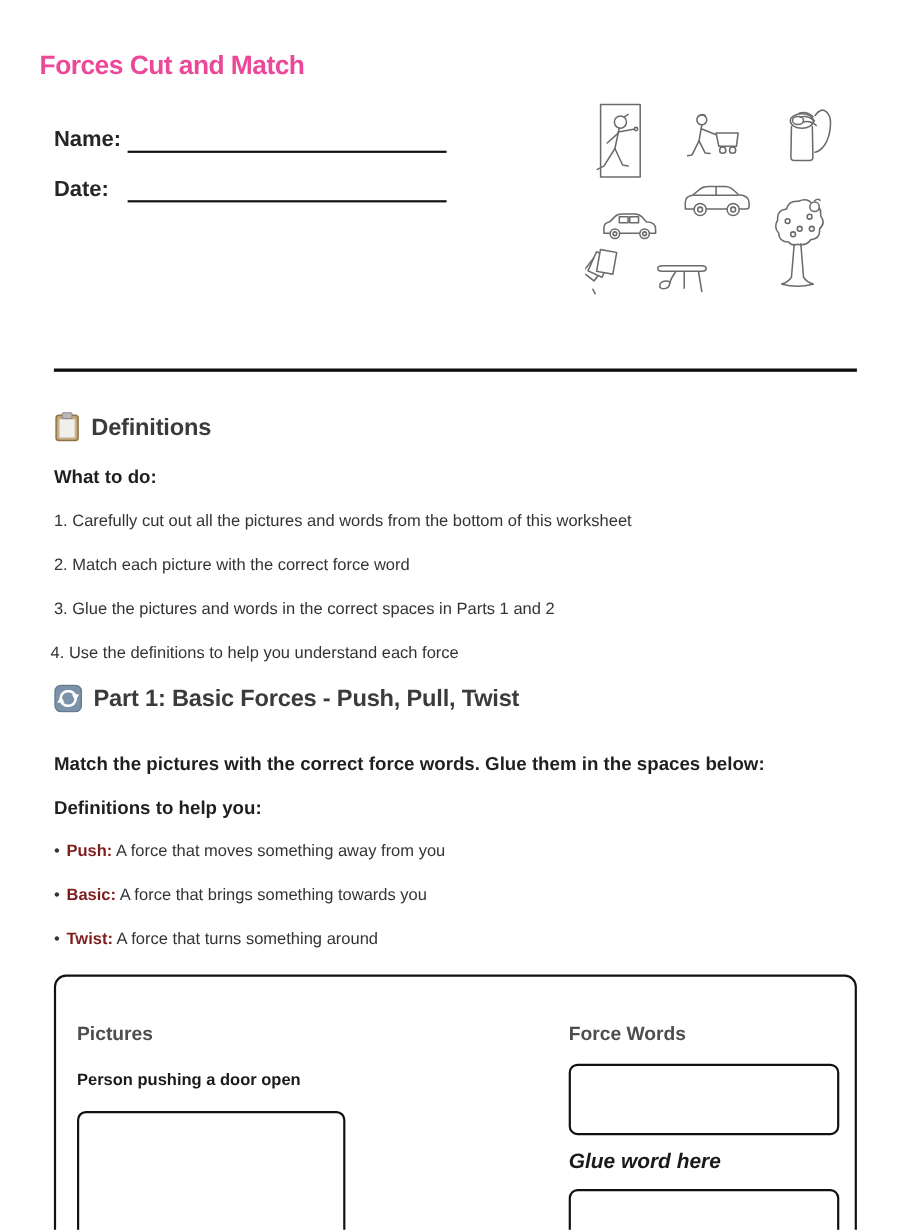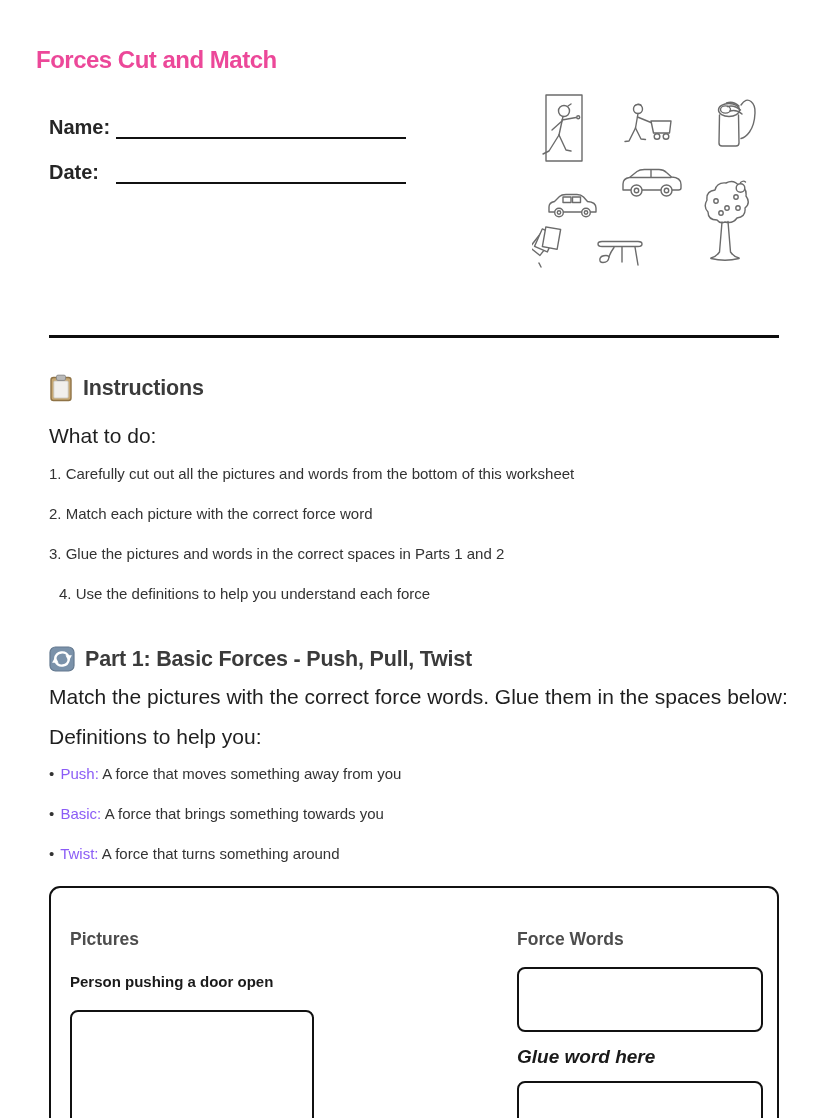--- a/index.html
+++ b/index.html
@@ -24,37 +24,37 @@
   
   .cluster{left:528px;top:85px;width:236px;height:192px;}
   .doodle{position:absolute;}
   .doodle *{fill:none;stroke:#6b6b6b;stroke-width:1.4;stroke-linecap:round;stroke-linejoin:round;}
   .doodle .wf{fill:#ffffff;}
   
   .divider{left:49px;top:335px;width:730px;height:3px;background:#0d0d0d;}
   
   .section-head{display:flex;align-items:center;gap:10px;}
   .instructions-head{left:49px;top:374px;}
-  .part1-head{left:49px;top:646px;}
+  .part1-head{left:49px;top:622px;}
   .section-head .head-text{font-size:21.5px;font-weight:700;color:#3b3b3b;letter-spacing:-0.2px;}
   
-  .bold-line{font-size:21px;font-weight:400;color:#1f1f1f;}
+  .bold-line{font-size:17px;font-weight:700;color:#1f1f1f;}
   .body-line{font-size:15px;color:#333333;}
   .what-to-do{left:49px;top:424px;}
   .step-1{left:49px;top:465px;}
   .step-2{left:49px;top:505px;}
   .step-3{left:49px;top:545px;}
-  .step-4{left:59px;top:585px;text-align:right;}
+  .step-4{left:46px;top:585px;text-align:right;}
   .match-line{left:49px;top:685px;}
   .defs-label{left:49px;top:725px;}
   .def-1{left:49px;top:765px;}
   .def-2{left:49px;top:805px;}
   .def-3{left:49px;top:845px;}
   .def-item .bullet{color:#333;margin-right:2px;}
-  .def-item .def-term{font-weight:400;color:#8b5cf6;margin-top:18px;}
+  .def-item .def-term{font-weight:700;color:#7f1d1d;margin-top:18px;}
   
   .match-box{
     left:49px;top:886px;width:726px;height:330px;
     border:2px solid #111111;border-radius:11px;background:#ffffff;
   }
   .col-head{font-size:17.5px;font-weight:700;color:#4d4d4d;}
   .pictures-head{left:70px;top:929px;}
   .forcewords-head{left:517px;top:929px;}
   .pic-caption{left:70px;top:973px;font-size:15px;font-weight:700;color:#1a1a1a;}
   .glue-box{border:2px solid #111111;border-radius:8px;background:#ffffff;}
@@ -154,21 +154,21 @@
   </div>
 
   <div class="abs divider"></div>
 
   <div class="abs section-head instructions-head">
     <svg width="24" height="28" viewBox="0 0 24 28">
       <rect x="2" y="3.5" width="20" height="23" rx="2.5" fill="#c7a873" stroke="#8f7346" stroke-width="1.4"></rect>
       <rect x="4.8" y="7" width="14.4" height="17" rx="1" fill="#f1efec" stroke="#c9c5bf" stroke-width="0.8"></rect>
       <rect x="7.5" y="1.2" width="9" height="5.2" rx="1.4" fill="#b9b9b9" stroke="#8b8b8b" stroke-width="1"></rect>
     </svg>
-    <span class="head-text">Instructions</span>
+    <span class="head-text">Definitions</span>
   </div>
 
   <div class="abs bold-line what-to-do">What to do:</div>
   <div class="abs body-line step-1">1. Carefully cut out all the pictures and words from the bottom of this worksheet</div>
   <div class="abs body-line step-2">2. Match each picture with the correct force word</div>
   <div class="abs body-line step-3">3. Glue the pictures and words in the correct spaces in Parts 1 and 2</div>
   <div class="abs body-line step-4">4. Use the definitions to help you understand each force</div>
 
   <div class="abs section-head part1-head">
     <svg width="26" height="26" viewBox="0 0 26 26">

